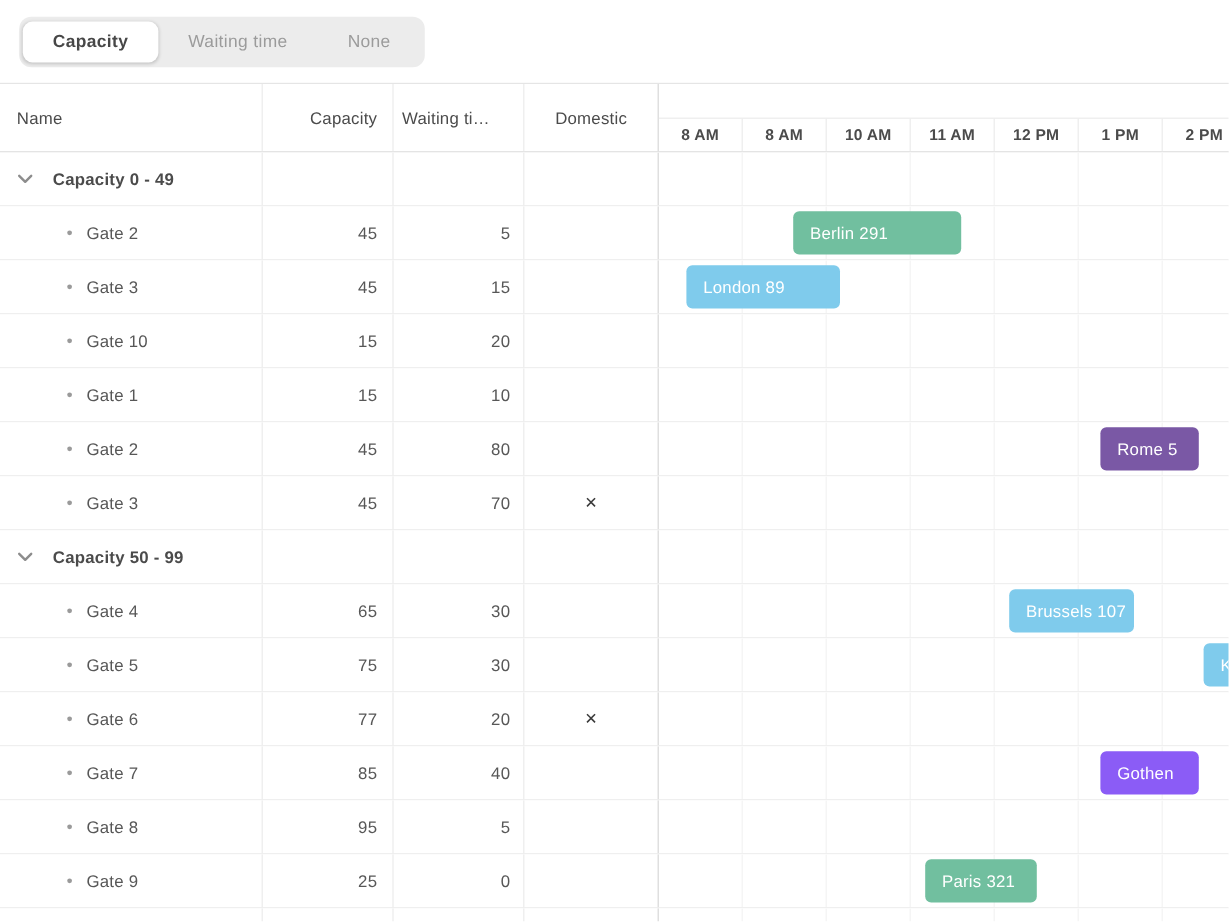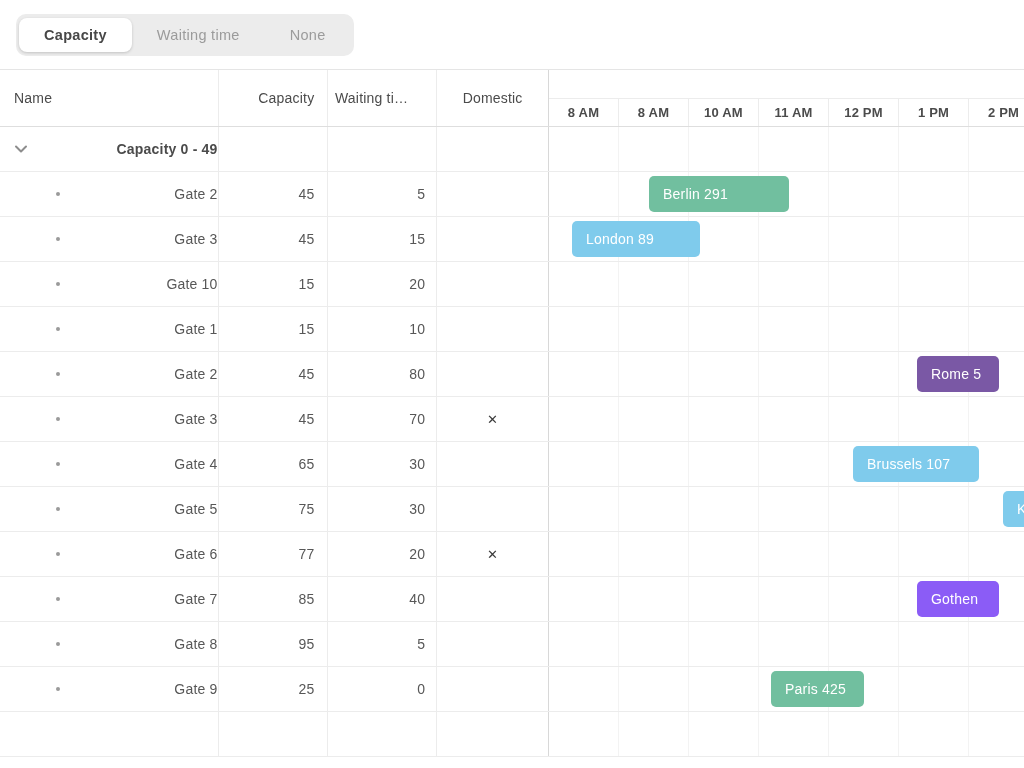--- a/index.html
+++ b/index.html
@@ -34,21 +34,21 @@
   .tier-hours{height:28px;display:flex;}
   .hour-cell{width:70px;min-width:70px;display:flex;align-items:center;justify-content:center;
     font-size:13px;font-weight:600;letter-spacing:.2px;color:#4b4b4b;
     border-right:1px solid #ececec;box-sizing:border-box;}
 
   
   .grid-body{flex:1;overflow:hidden;}
   .grid-row{display:flex;height:45px;min-height:45px;border-bottom:1px solid #ececec;box-sizing:border-box;background:#fff;}
   .row-left{width:549px;min-width:549px;display:flex;border-right:1px solid #d8d8d8;box-sizing:border-box;}
   .cell{box-sizing:border-box;border-right:1px solid #ececec;display:flex;align-items:center;
-    font-size:14px;letter-spacing:.2px;color:#575757;white-space:nowrap;overflow:hidden;justify-content:space-between;}
+    font-size:14px;letter-spacing:.2px;color:#575757;white-space:nowrap;overflow:hidden;}
   .cell.c-name{width:219px;padding-left:14px;}
   .cell.c-cap{width:110px;justify-content:flex-end;padding-right:13px;}
   .cell.c-wait{width:109px;justify-content:flex-end;padding-right:11px;}
   .cell.c-dom{width:111px;justify-content:center;border-right:none;font-weight:600;color:#3a3a3a;font-size:13px;}
   .group-title{font-weight:600;color:#4b4b4b;margin-left:16px;}
   .chevron{display:inline-flex;align-items:center;cursor:pointer;}
   .bullet{width:4px;height:4px;min-width:4px;border-radius:50%;background:#9a9a9a;margin:0 12px 0 42px;}
 
   .row-sched{flex:1;display:flex;position:relative;overflow:hidden;}
   .sched-cell{width:70px;min-width:70px;border-right:1px solid #f3f3f3;box-sizing:border-box;}
@@ -126,21 +126,21 @@
           <div class="cell c-dom"></div>
         </div>
         <div class="row-sched">
           <div class="sched-cell"></div>
           <div class="sched-cell"></div>
           <div class="sched-cell"></div>
           <div class="sched-cell"></div>
           <div class="sched-cell"></div>
           <div class="sched-cell"></div>
           <div class="sched-cell"></div>
-          <div class="event-bar" style="left: 100px; width: 140px; background: rgb(113, 191, 159);">
+          <div class="event-bar" style="left: 112px; width: 140px; background: rgb(113, 191, 159);">
             <span>Berlin 291</span>
           </div>
         </div>
       </div>
       <div class="grid-row">
         <div class="row-left">
           <div class="cell c-name">
             <span class="bullet"></span>
             <span>Gate 3</span>
           </div>
@@ -240,36 +240,60 @@
           <div class="sched-cell"></div>
           <div class="sched-cell"></div>
           <div class="sched-cell"></div>
           <div class="sched-cell"></div>
           <div class="sched-cell"></div>
         </div>
       </div>
       <div class="grid-row">
         <div class="row-left">
           <div class="cell c-name">
+            <span class="chevron">
+              <svg width="14" height="9" viewBox="0 0 14 9">
+                <path d="M2 1.5l5 5 5-5" fill="none" stroke="#8d8d8d" stroke-width="2" stroke-linecap="round" stroke-linejoin="round"></path>
+              </svg>
+            </span>
+            <span class="group-title">Capacity 50 - 99</span>
+          </div>
+          <div class="cell c-cap"></div>
+          <div class="cell c-wait"></div>
+          <div class="cell c-dom"></div>
+        </div>
+        <div class="row-sched">
+          <div class="sched-cell"></div>
+          <div class="sched-cell"></div>
+          <div class="sched-cell"></div>
+          <div class="sched-cell"></div>
+          <div class="sched-cell"></div>
+          <div class="sched-cell"></div>
+          <div class="sched-cell"></div>
+        </div>
+      </div>
+      <div class="grid-row">
+        <div class="row-left">
+          <div class="cell c-name">
             <span class="bullet"></span>
             <span>Gate 4</span>
           </div>
           <div class="cell c-cap">65</div>
           <div class="cell c-wait">30</div>
           <div class="cell c-dom"></div>
         </div>
         <div class="row-sched">
           <div class="sched-cell"></div>
           <div class="sched-cell"></div>
           <div class="sched-cell"></div>
           <div class="sched-cell"></div>
           <div class="sched-cell"></div>
           <div class="sched-cell"></div>
           <div class="sched-cell"></div>
-          <div class="event-bar" style="left: 304px; width: 126px; background: rgb(127, 203, 236);">
+          <div class="event-bar" style="left: 292px; width: 104px; background: rgb(127, 203, 236);">
             <span>Brussels 107</span>
           </div>
         </div>
       </div>
       <div class="grid-row">
         <div class="row-left">
           <div class="cell c-name">
             <span class="bullet"></span>
             <span>Gate 5</span>
           </div>
@@ -365,21 +389,21 @@
         </div>
         <div class="row-sched">
           <div class="sched-cell"></div>
           <div class="sched-cell"></div>
           <div class="sched-cell"></div>
           <div class="sched-cell"></div>
           <div class="sched-cell"></div>
           <div class="sched-cell"></div>
           <div class="sched-cell"></div>
           <div class="event-bar" style="left: 222px; width: 93px; background: rgb(113, 191, 159);">
-            <span>Paris 425</span>
+            <span>Paris 321</span>
           </div>
         </div>
       </div>
       <div class="grid-row">
         <div class="row-left">
           <div class="cell c-name"></div>
           <div class="cell c-cap"></div>
           <div class="cell c-wait"></div>
           <div class="cell c-dom"></div>
         </div>

